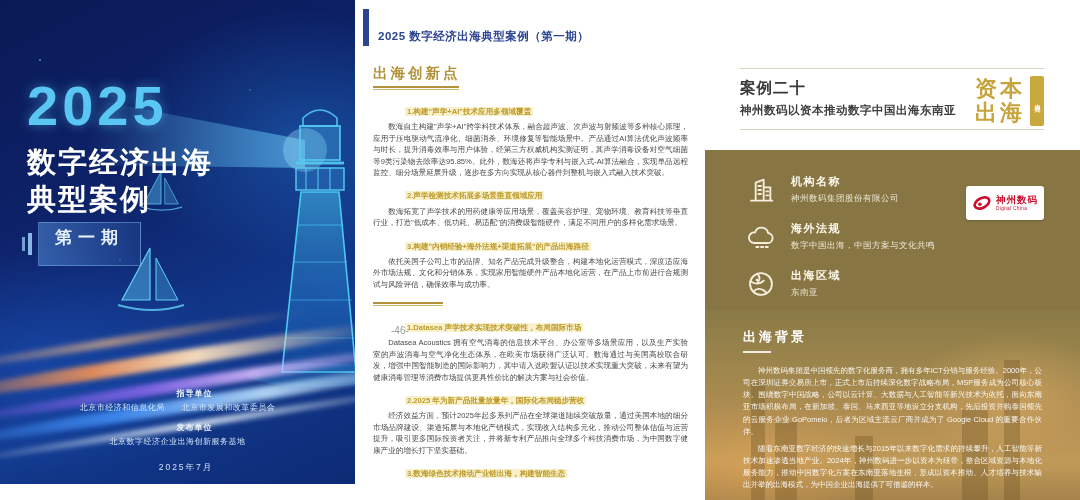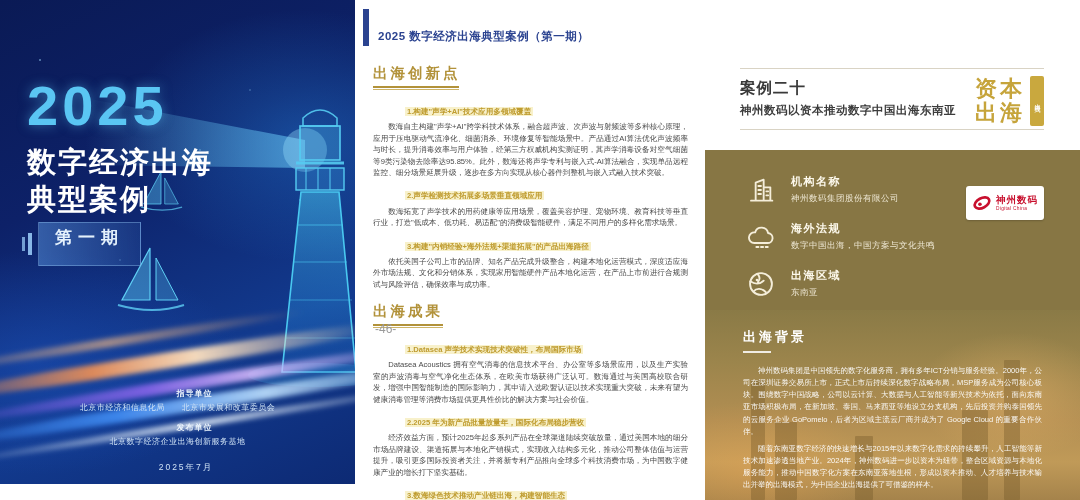--- a/index.html
+++ b/index.html
@@ -43,21 +43,21 @@
   .mp-bar{width:6px;height:37px;background:#2b4390;margin-right:9px;}
   .mp-title{font-size:11.5px;font-weight:bold;color:#2b4390;letter-spacing:.5px;padding-bottom:2px;}
   .mp-content{position:absolute;left:18px;right:12px;top:64px;}
   .sec-title{font-size:14.5px;font-weight:bold;color:#b2923a;letter-spacing:3px;margin:0 0 3px;}
   .sec-underline{height:4px;border-top:2px solid #b2923a;border-bottom:1px solid #cdb468;margin-bottom:8px;}
   .w-innov{width:86px;} .w-result{width:70px;}
   .subline{margin:4px 0 1px;text-indent:2em;line-height:1.4;}
   .sub{font-size:7.6px;font-weight:bold;color:#bf9c30;background:#f8f1cb;padding:0 2px;}
   .bodyp{font-size:7.6px;line-height:1.5;color:#4a4a4a;text-align:justify;text-indent:2em;margin:1px 0 3px;}
   .results-block{margin-top:12px;}
-  .pagenum{position:absolute;left:20px;bottom:16px;font-size:12px;color:#9a9a9a;}
+  .pagenum{position:absolute;left:36px;bottom:16px;font-size:10px;color:#9a9a9a;}
 
   
   .rp{position:absolute;left:705px;top:0;width:375px;height:500px;background:#fff;overflow:hidden;}
   .rp-head{position:absolute;left:35px;right:36px;top:68px;}
   .hr{border:0;border-top:1px solid #d9d3c4;margin:0;}
   .case-no{font-size:15.5px;font-weight:bold;color:#3a3a3a;margin-top:9px;letter-spacing:1px;}
   .case-title{font-size:11.5px;color:#3c3c3c;margin-top:4px;font-weight:600;letter-spacing:.5px;}
   .hr-bot{margin-top:11px;}
   .badge{position:absolute;right:0;top:8px;display:flex;align-items:flex-end;gap:5px;}
   .badge-text{font-size:22px;font-weight:bold;color:#c6a43b;line-height:1.12;letter-spacing:3px;text-align:center;}
@@ -177,21 +177,20 @@
       <p class="subline"><span class="sub">1.构建"声学+AI"技术应用多领域覆盖</span></p>
       <p class="bodyp">数海自主构建"声学+AI"跨学科技术体系，融合超声波、次声波与射频波等多种核心原理，应用于压电驱动气流净化、细菌消杀、环境修复等智能场景中。产品通过AI算法优化声波频率与时长，提升消毒效率与用户体验，经第三方权威机构实测证明，其声学消毒设备对空气细菌等9类污染物去除率达95.85%。此外，数海还将声学专利与嵌入式-AI算法融合，实现单品远程监控、细分场景延展升级，逐步在多方向实现从核心器件到整机与嵌入式融入技术突破。</p>
 
       <p class="subline"><span class="sub">2.声学检测技术拓展多场景垂直领域应用</span></p>
       <p class="bodyp">数海拓宽了声学技术的用药健康等应用场景，覆盖美容护理、宠物环境、教育科技等垂直行业，打造"低成本、低功耗、易适配"的消费级智能硬件，满足不同用户的多样化需求场景。</p>
 
       <p class="subline"><span class="sub">3.构建"内销经验+海外法规+渠道拓展"的产品出海路径</span></p>
       <p class="bodyp">依托美国子公司上市的品牌、知名产品完成升级整合，构建本地化运营模式，深度适应海外市场法规、文化和分销体系，实现家用智能硬件产品本地化运营，在产品上市前进行合规测试与风险评估，确保效率与成功率。</p>
 
       <div class="results-block">
-        <h2 class="sec-title">出海成果</h2>
         <div class="sec-underline w-result"></div>
 
         <p class="subline"><span class="sub">1.Datasea 声学技术实现技术突破性，布局国际市场</span></p>
         <p class="bodyp">Datasea Acoustics 拥有空气消毒的信息技术平台、办公室等多场景应用，以及生产实验室的声波消毒与空气净化生态体系，在欧美市场获得广泛认可。数海通过与美国高校联合研发，增强中国智能制造的国际影响力，其申请入选欧盟认证以技术实现重大突破，未来有望为健康消毒管理等消费市场提供更具性价比的解决方案与社会价值。</p>
 
         <p class="subline"><span class="sub">2.2025 年为新产品批量放量年，国际化布局稳步营收</span></p>
         <p class="bodyp">经济效益方面，预计2025年起多系列产品在全球渠道陆续突破放量，通过美国本地的细分市场品牌建设、渠道拓展与本地化产销模式，实现收入结构多元化，推动公司整体估值与运营提升，吸引更多国际投资者关注，并将新专利产品推向全球多个科技消费市场，为中国数字健康产业的增长打下坚实基础。</p>
 
         <p class="subline"><span class="sub">3.数海绿色技术推动产业链出海，构建智能生态</span></p>
 

